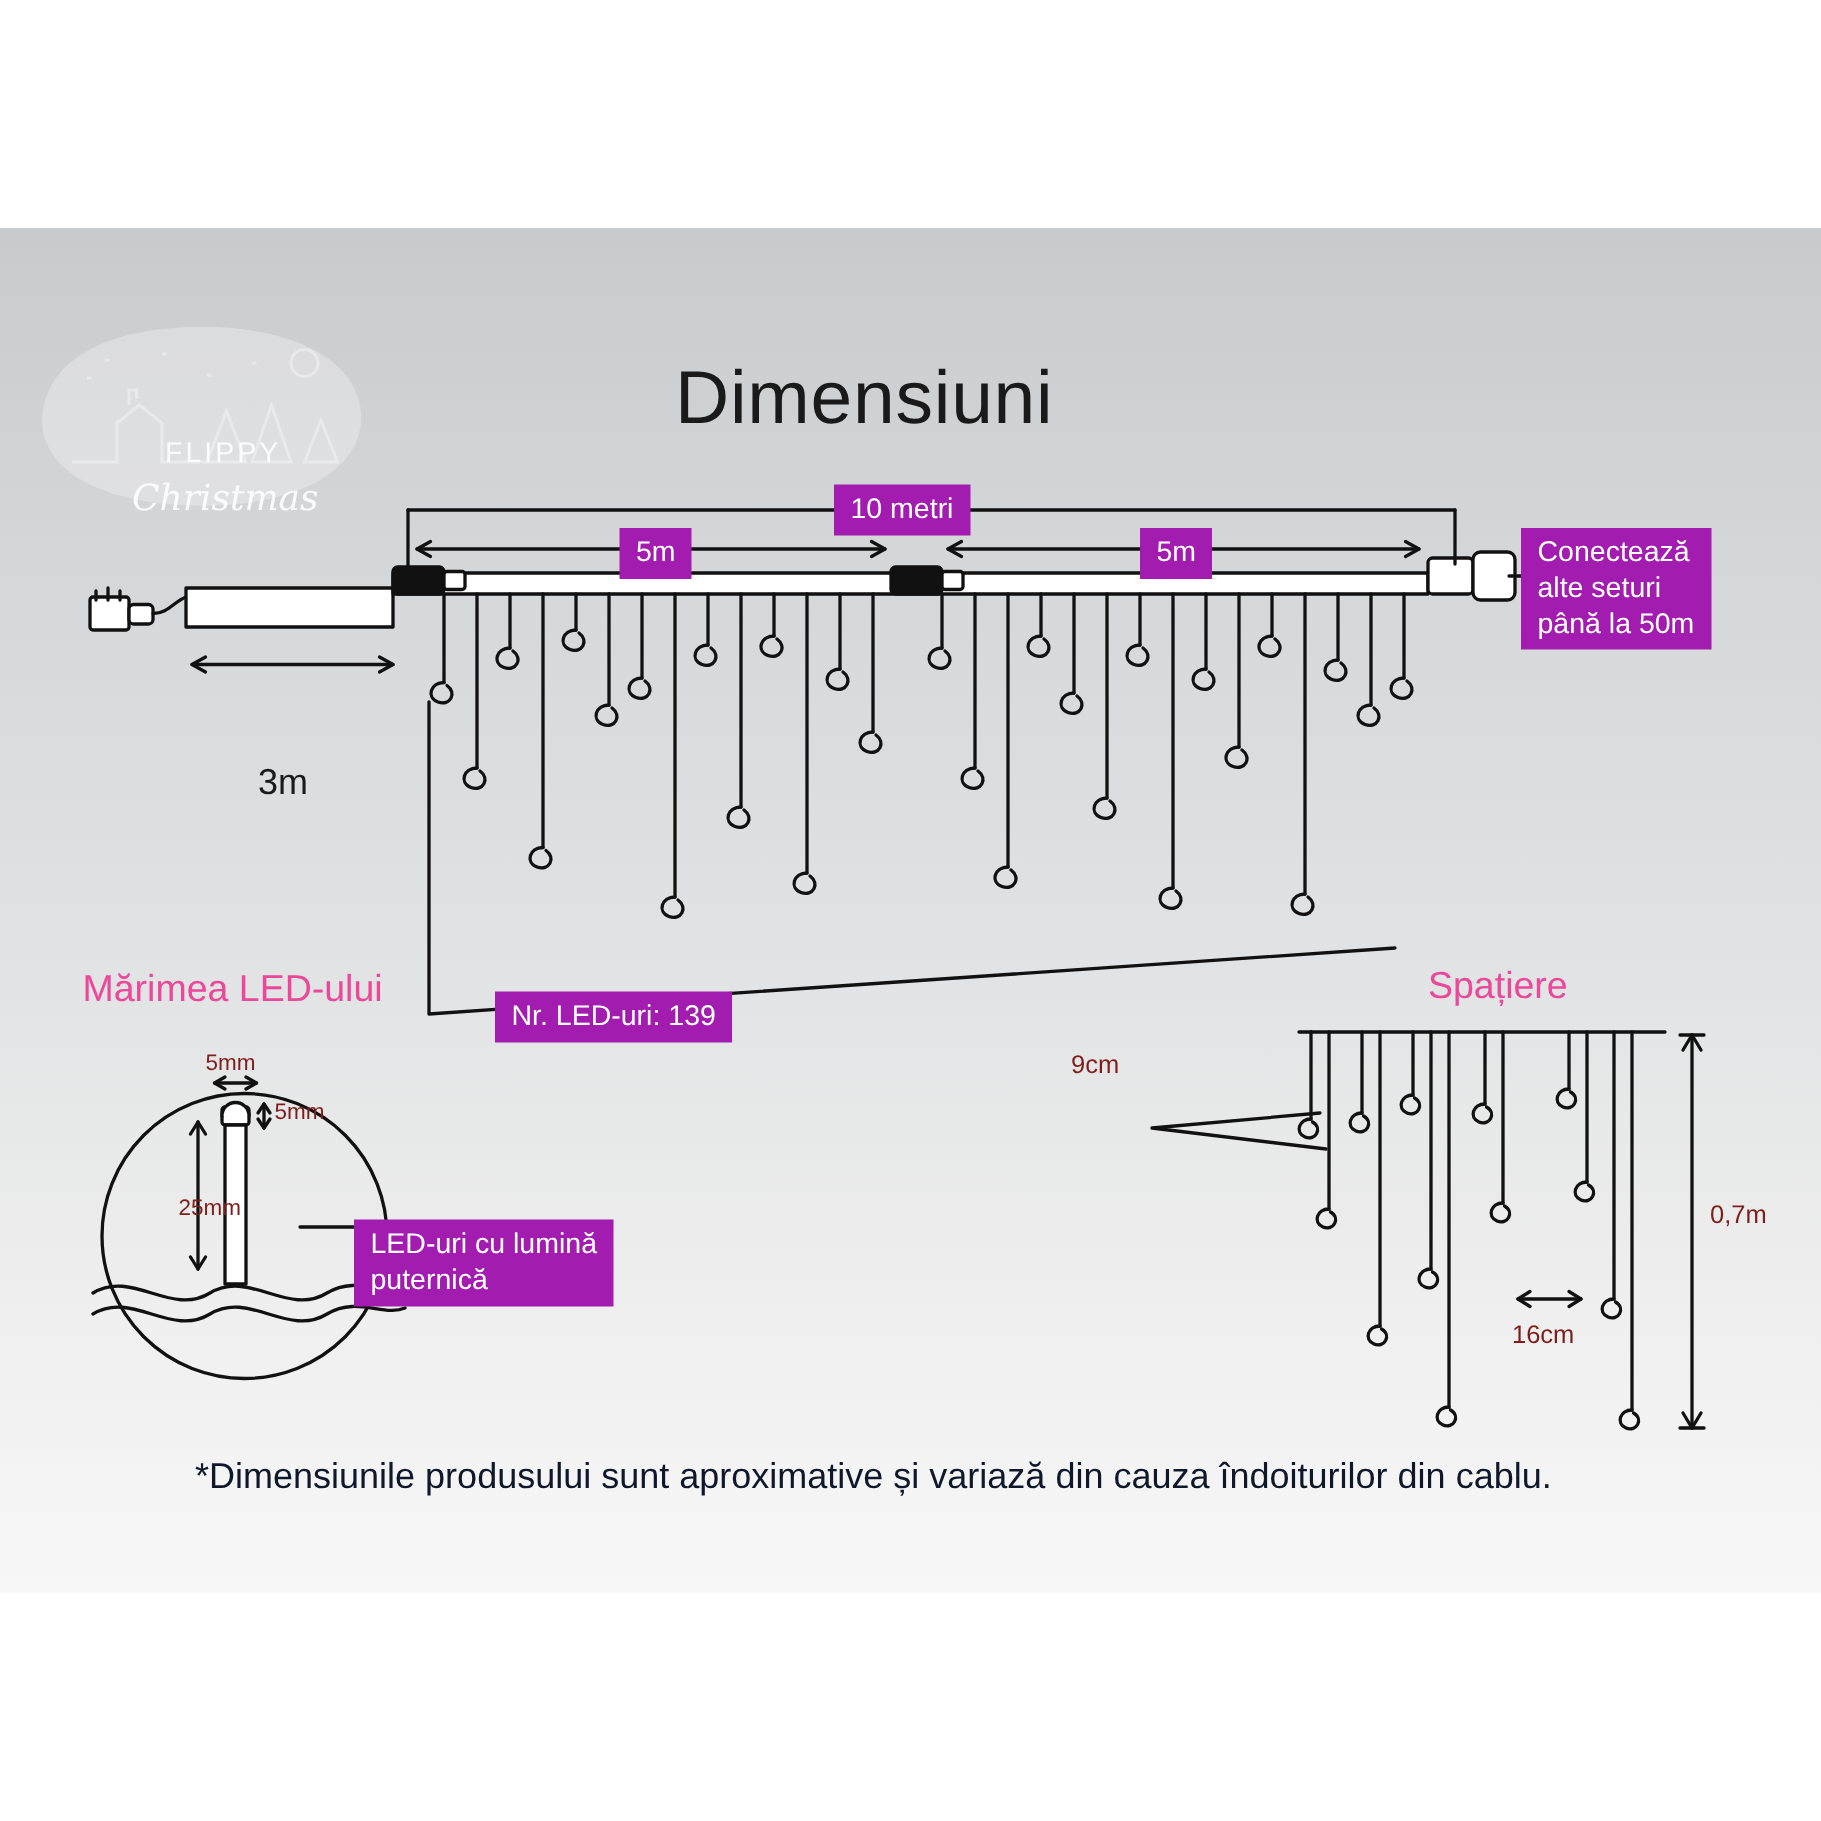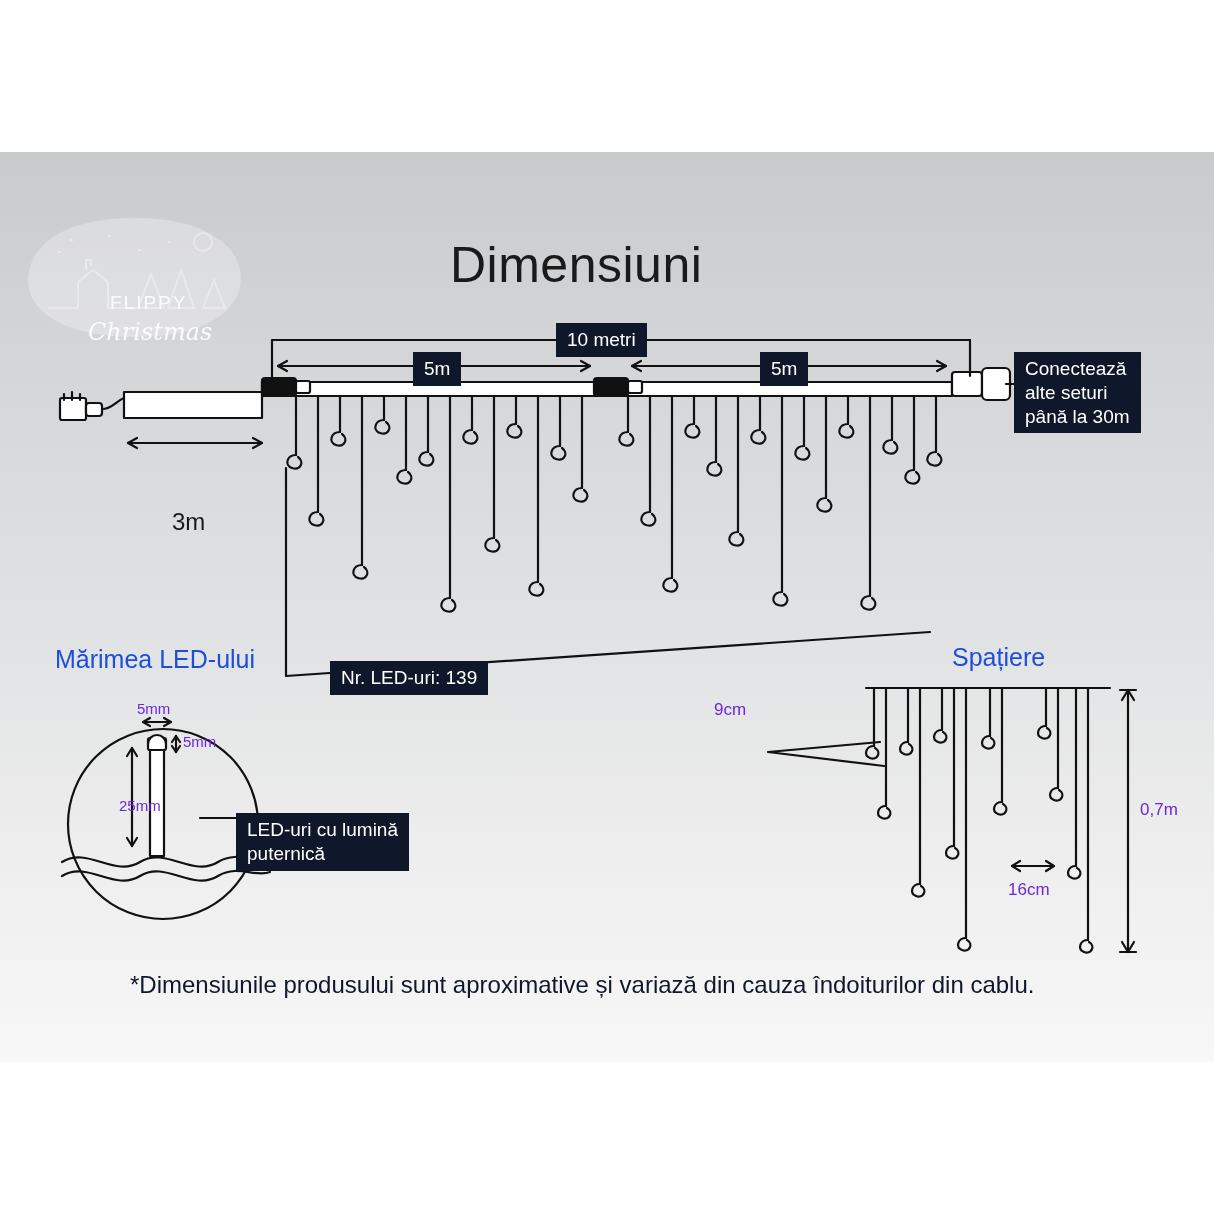--- a/index.html
+++ b/index.html
@@ -40,37 +40,37 @@
     position: absolute;
     color: #1a1a1a;
     white-space: pre;
   }
   .title {
     font-size: 50px;
     letter-spacing: 0.5px;
   }
   .tag {
     position: absolute;
-    background: #0f172a;
+    background: #a21caf;
     color: #ffffff;
     font-size: 19px;
     padding: 5px 11px;
     white-space: pre;
     line-height: 1.25;
   }
   .label-plain {
     position: absolute;
-    color: #6d28d9;
+    color: #7f1d1d;
     font-size: 17px;
     white-space: pre;
   }
   .section-title {
     position: absolute;
     font-size: 25px;
-    color: #1d4ed8;
+    color: #ec4899;
     white-space: pre;
     text-align: center;
   }
   .footnote {
     position: absolute;
     font-size: 24px;
     color: #0f172a;
     white-space: pre;
   }
   .wm {
@@ -327,21 +327,21 @@
   <div class="txt title" style="left:450px; top:236px;">Dimensiuni</div>
 
   <div class="tag" style="left:556px; top:323px;">10 metri</div>
 
   <div class="tag" style="left:413px; top:352px;">5m</div>
 
   <div class="tag" style="left:760px; top:352px;">5m</div>
 
   <div class="tag" style="left:1014px; top:352px;">Conectează
 alte seturi
-până la 30m</div>
+până la 50m</div>
 
   <div class="txt" style="left:172px; top:460px; font-size:24px;margin-top:48px;">3m</div>
 
   <div class="tag" style="left:330px; top:661px;">Nr. LED-uri: 139</div>
 
   <div class="section-title" style="left:55px; top:645px;">Mărimea LED-ului</div>
 
   <div class="label-plain" style="left:137px; top:700px; font-size:15px;">5mm</div>
 
   <div class="label-plain" style="left:183px; top:733px; font-size:15px;">5mm</div>

